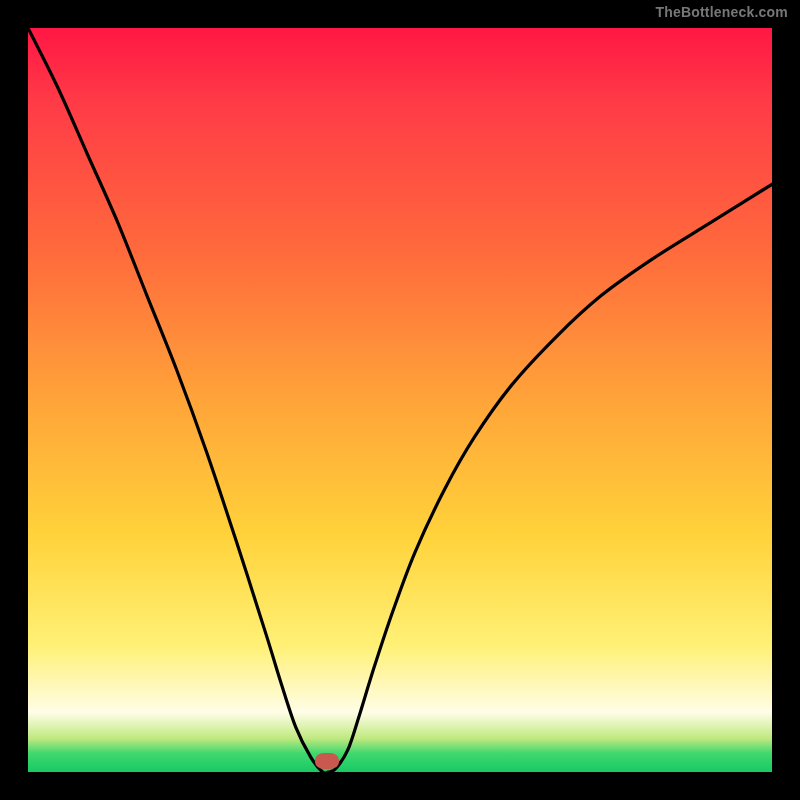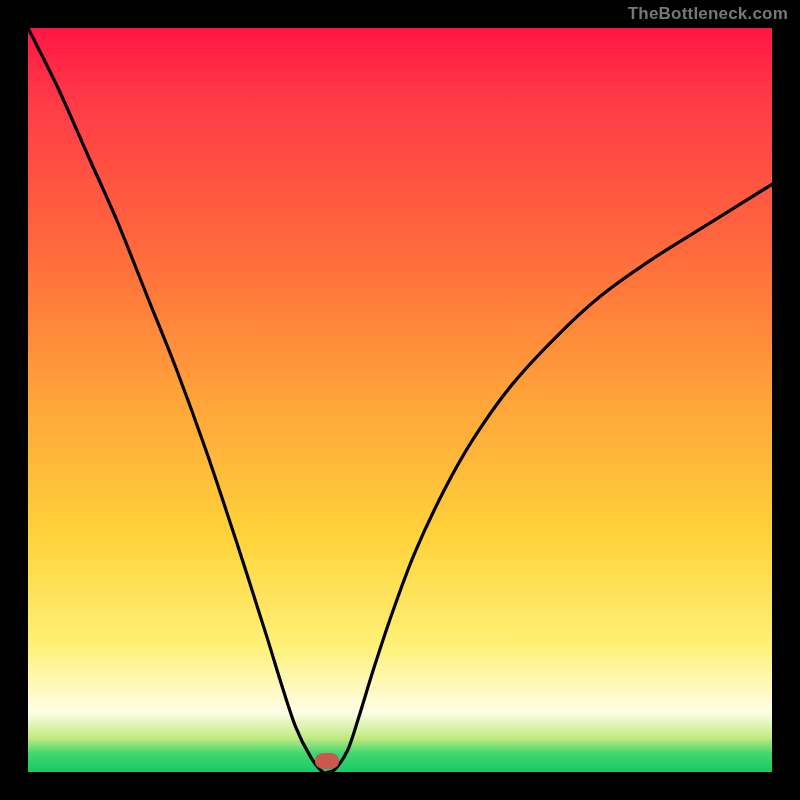--- a/index.html
+++ b/index.html
@@ -15,21 +15,21 @@
     position: relative;
     width: 800px;
     height: 800px;
     background: #000;
   }
   .watermark {
     position: absolute;
     top: 4px;
     right: 12px;
     color: #777;
-    font-size: 17px;
+    font-size: 14px;
     font-weight: 600;
     letter-spacing: 0.2px;
     user-select: none;
   }
   .plot-area {
     position: absolute;
     left: 28px;
     top: 28px;
     width: 744px;
     height: 744px;

